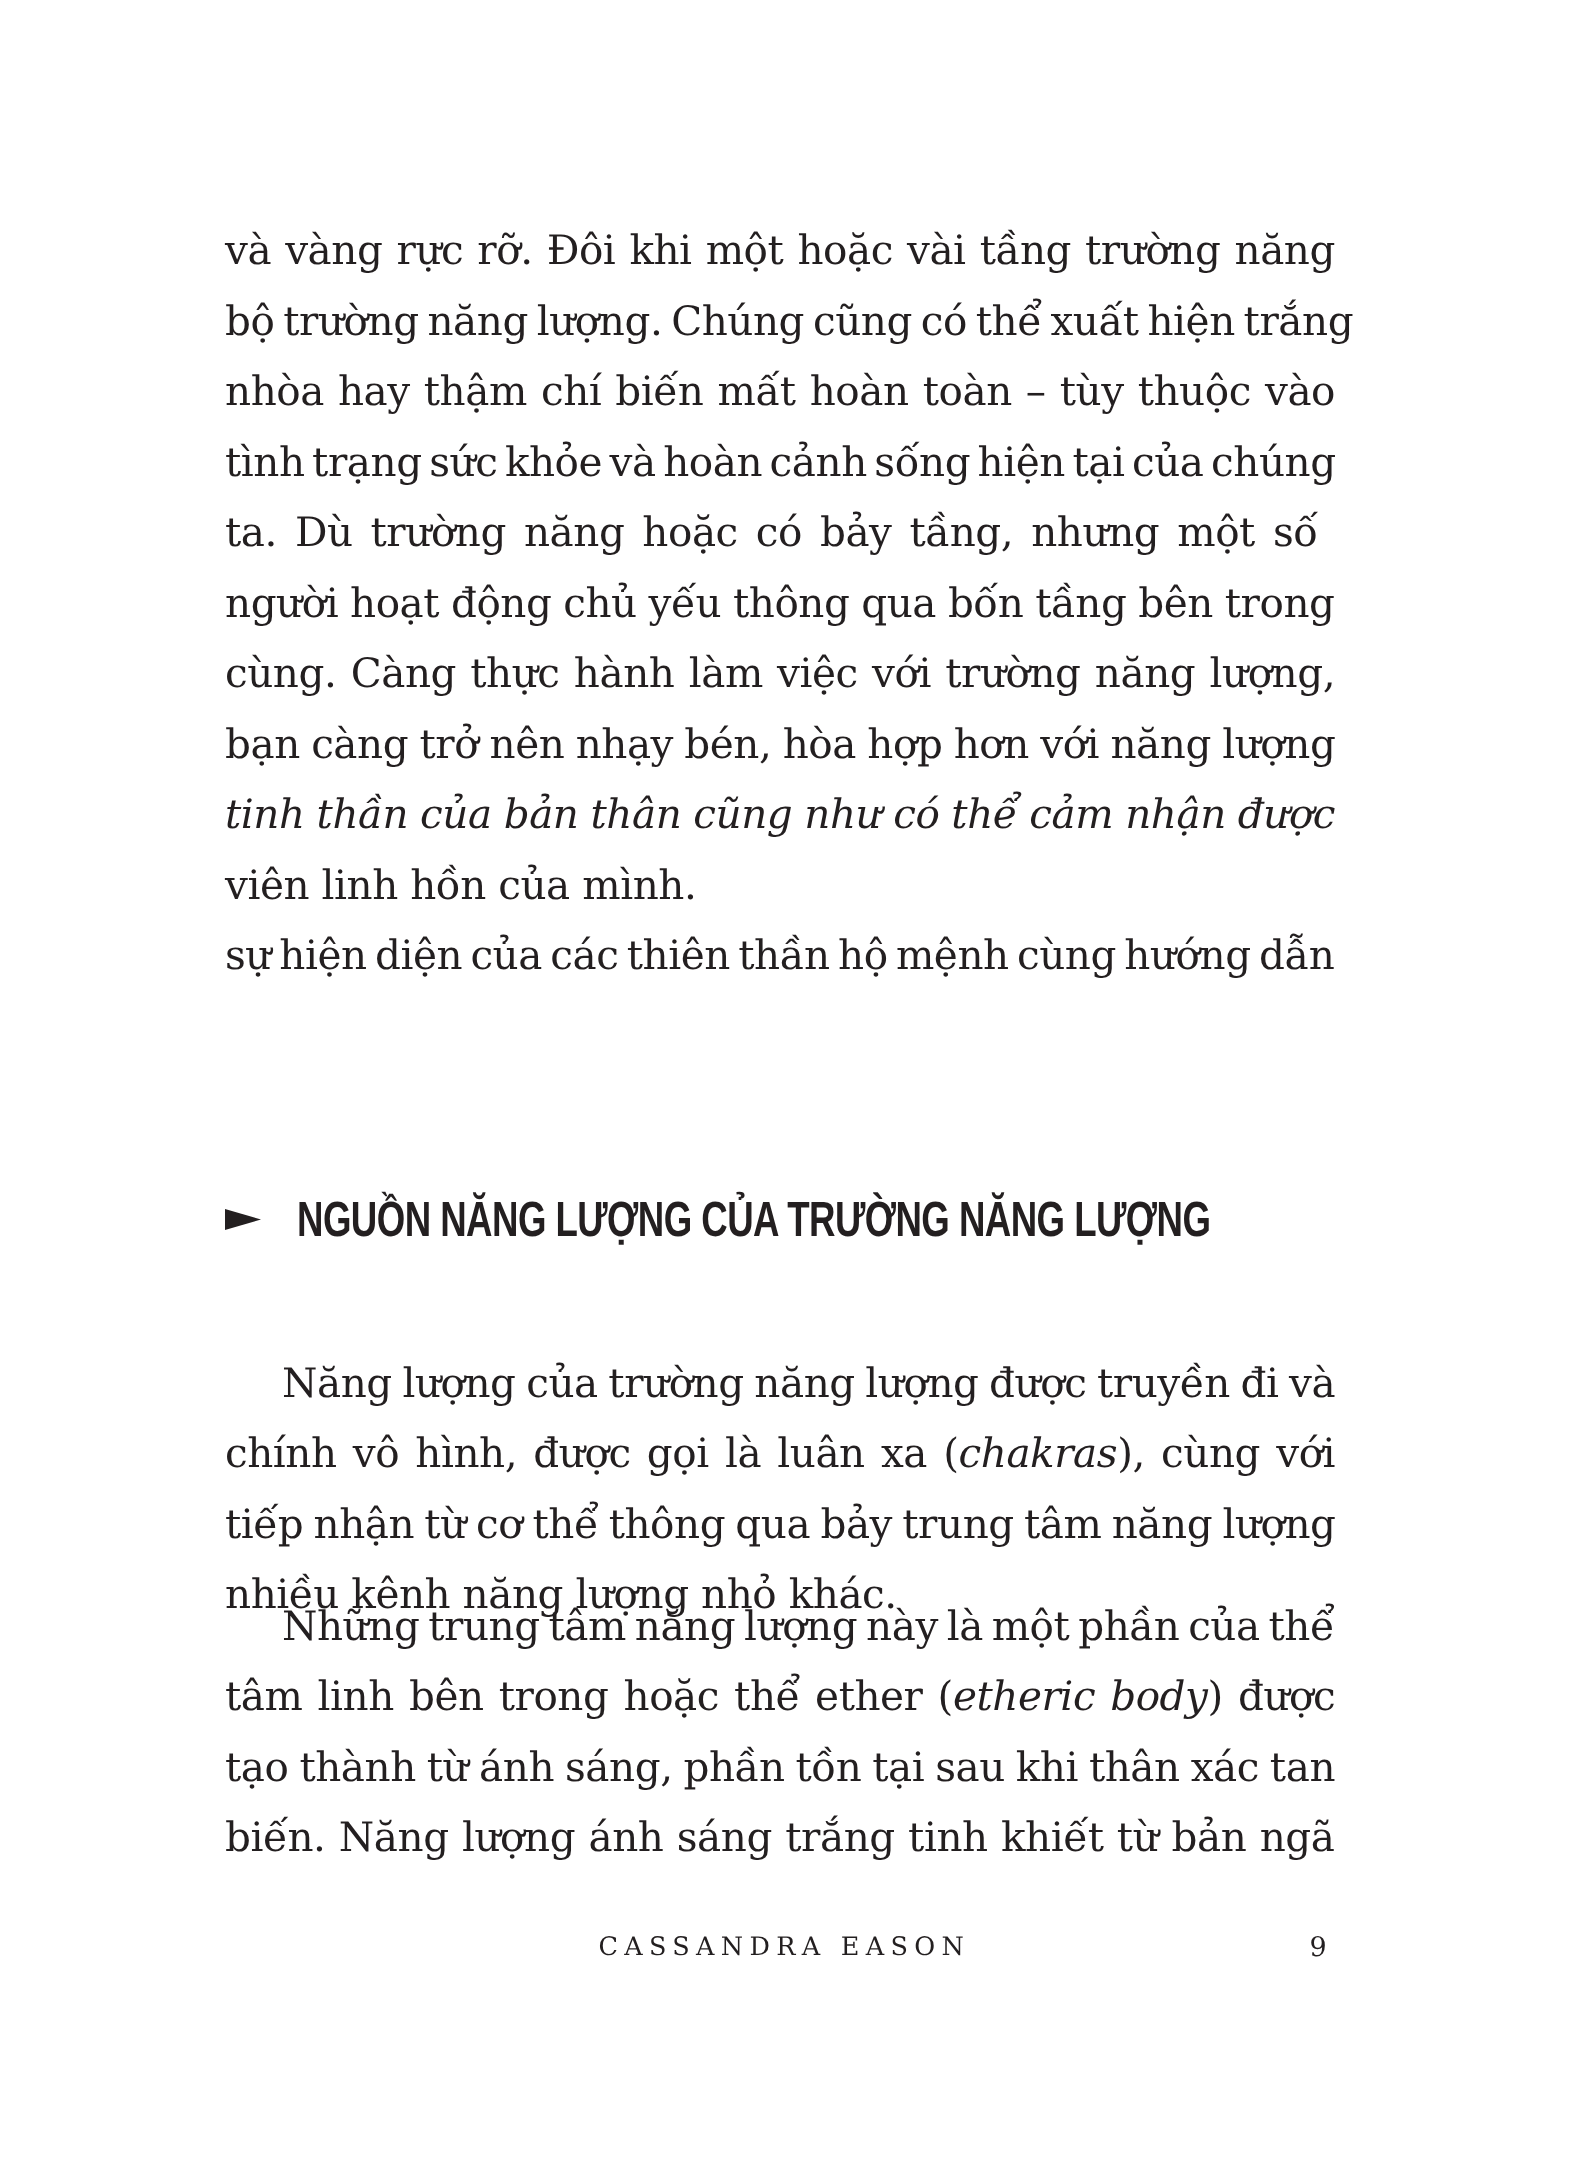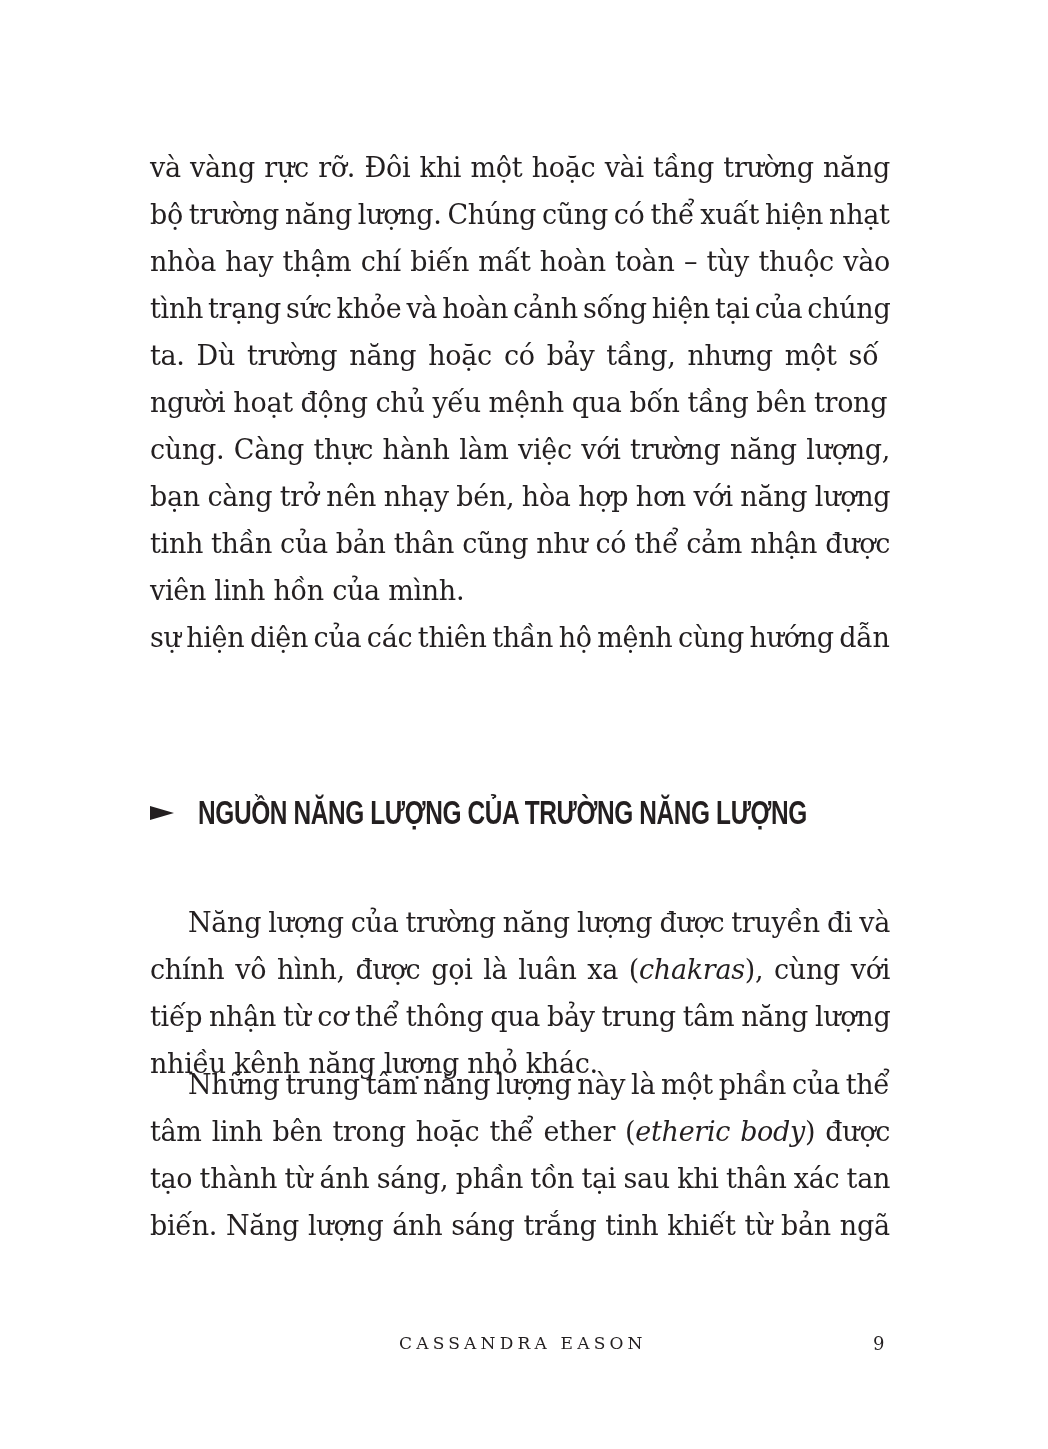--- a/index.html
+++ b/index.html
@@ -65,21 +65,21 @@
       font-weight: bold;
       font-size: 33px;
       letter-spacing: -0.5px;
       transform: scaleX(0.74);
       transform-origin: left center;
       white-space: nowrap;
       color: #231f20;
     }
     .footer {
       position: absolute;
-      top: 1333px;
+      top: 1288px;
       font-family: "DejaVu Serif", "Liberation Serif", serif;
       font-size: 17px;
       color: #231f20;
     }
     .footer-author {
       left: 399px;
       letter-spacing: 4.2px;
     }
     .footer-page {
       left: 873px;
@@ -87,28 +87,28 @@
     }
     em { font-style: italic; }
   </style>
 </head>
 <body>
 
 <div class="page">
 
   <div class="text-block p1">
     <span class="line" style="display: block; word-spacing: 1.09091px; text-align-last: left;">và vàng rực rỡ. Đôi khi một hoặc vài tầng trường năng</span>
-    <span class="line" style="display: block; word-spacing: -2.4px; text-align-last: left;">bộ trường năng lượng. Chúng cũng có thể xuất hiện nhạt</span>
+    <span class="line" style="display: block; word-spacing: -2.4px; text-align-last: left;">bộ trường năng lượng. Chúng cũng có thể xuất hiện trắng</span>
     <span class="line" style="display: block; word-spacing: 1.09091px; text-align-last: left;">nhòa hay thậm chí biến mất hoàn toàn – tùy thuộc vào</span>
     <span class="line" style="display: block; word-spacing: -3.27273px; text-align-last: left;">tình trạng sức khỏe và hoàn cảnh sống hiện tại của chúng</span>
     <span class="line" style="display: block; word-spacing: 3.7px; text-align-last: left;">ta. Dù trường năng hoặc có bảy tầng, nhưng một số</span>
-    <span class="line" style="display: block; word-spacing: -0.4px; text-align-last: left;">người hoạt động chủ yếu mệnh qua bốn tầng bên trong</span>
+    <span class="line" style="display: block; word-spacing: -0.4px; text-align-last: left;">người hoạt động chủ yếu thông qua bốn tầng bên trong</span>
     <span class="line" style="display: block; word-spacing: 1.22222px; text-align-last: left;">cùng. Càng thực hành làm việc với trường năng lượng,</span>
     <span class="line" style="display: block; word-spacing: -0.727273px; text-align-last: left;">bạn càng trở nên nhạy bén, hòa hợp hơn với năng lượng</span>
-    <span class="line" style="display: block; word-spacing: -0.272727px; text-align-last: left;">tinh thần của bản thân cũng như có thể cảm nhận được</span>
+    <span class="line" style="display: block; word-spacing: -0.272727px; text-align-last: left; font-style: italic;">tinh thần của bản thân cũng như có thể cảm nhận được</span>
     <span class="line last" style="display: block;">viên linh hồn của mình.</span>
     <span class="line" style="display: block; word-spacing: -2.72727px; text-align-last: left;">sự hiện diện của các thiên thần hộ mệnh cùng hướng dẫn</span>
   </div>
 
   <div class="heading">
     <span class="arrow"></span>
     <span class="heading-text">NGUỒN NĂNG LƯỢNG CỦA TRƯỜNG NĂNG LƯỢNG</span>
   </div>
 
   <div class="text-block p2">

